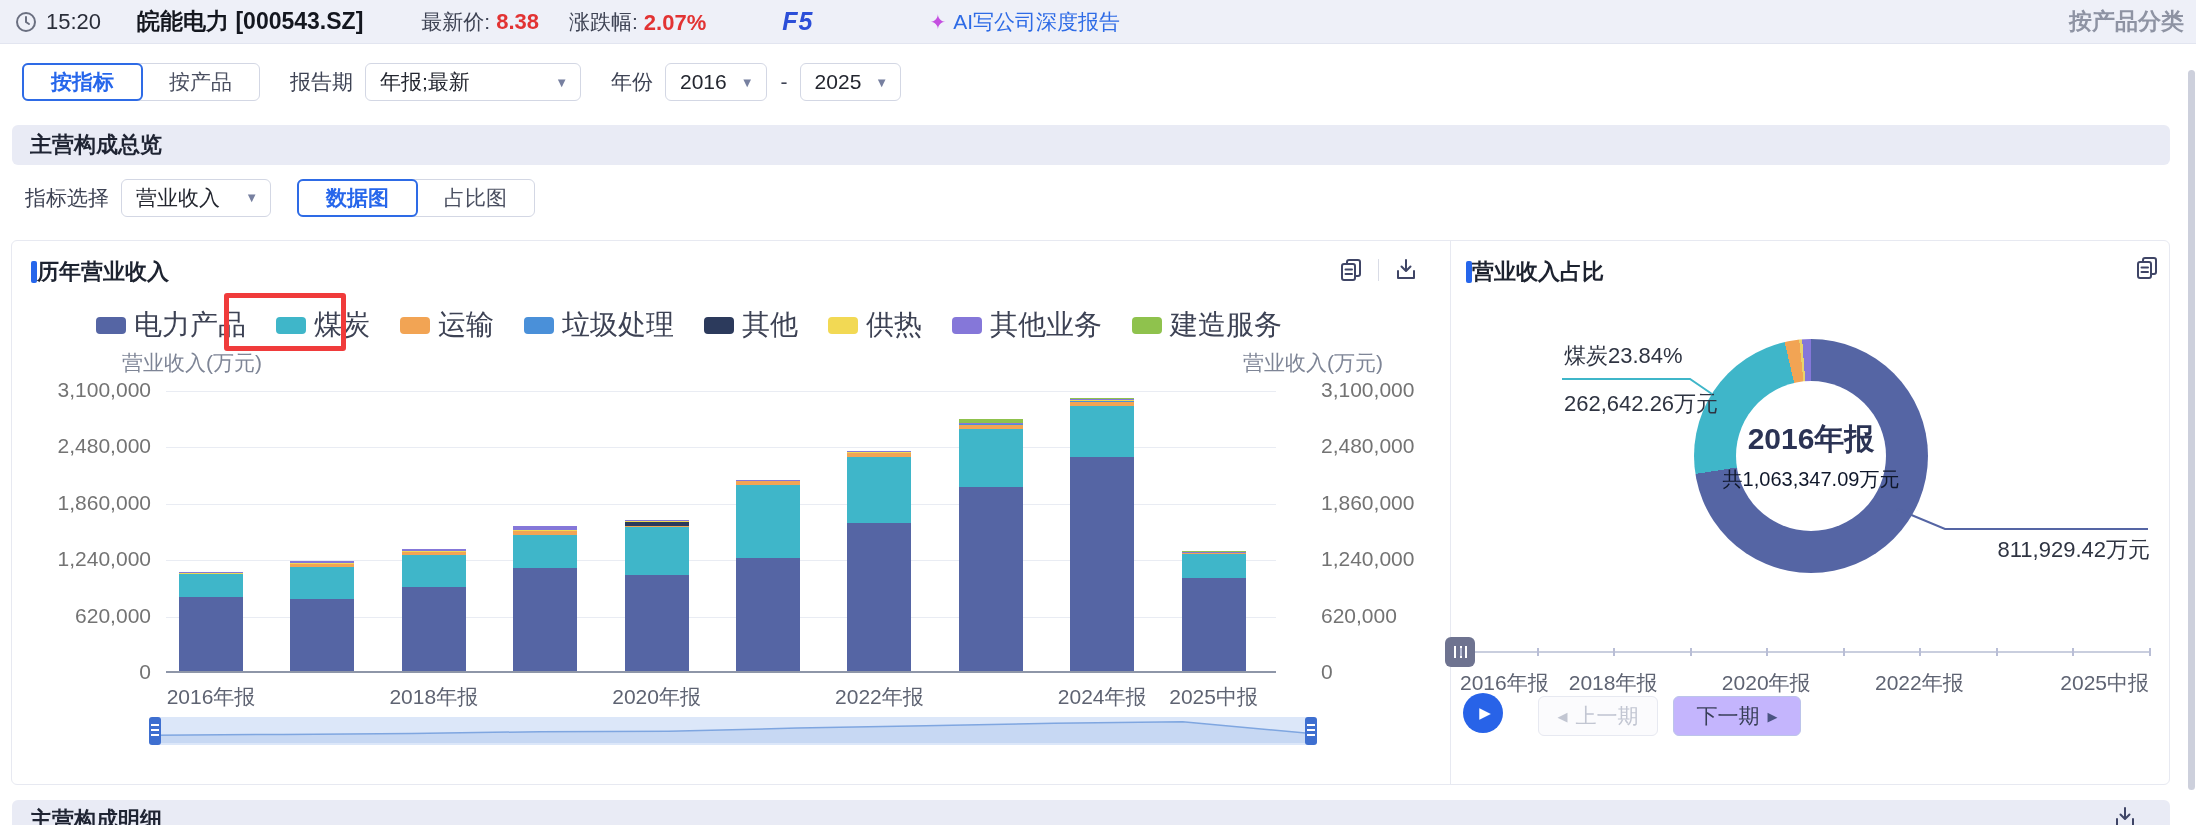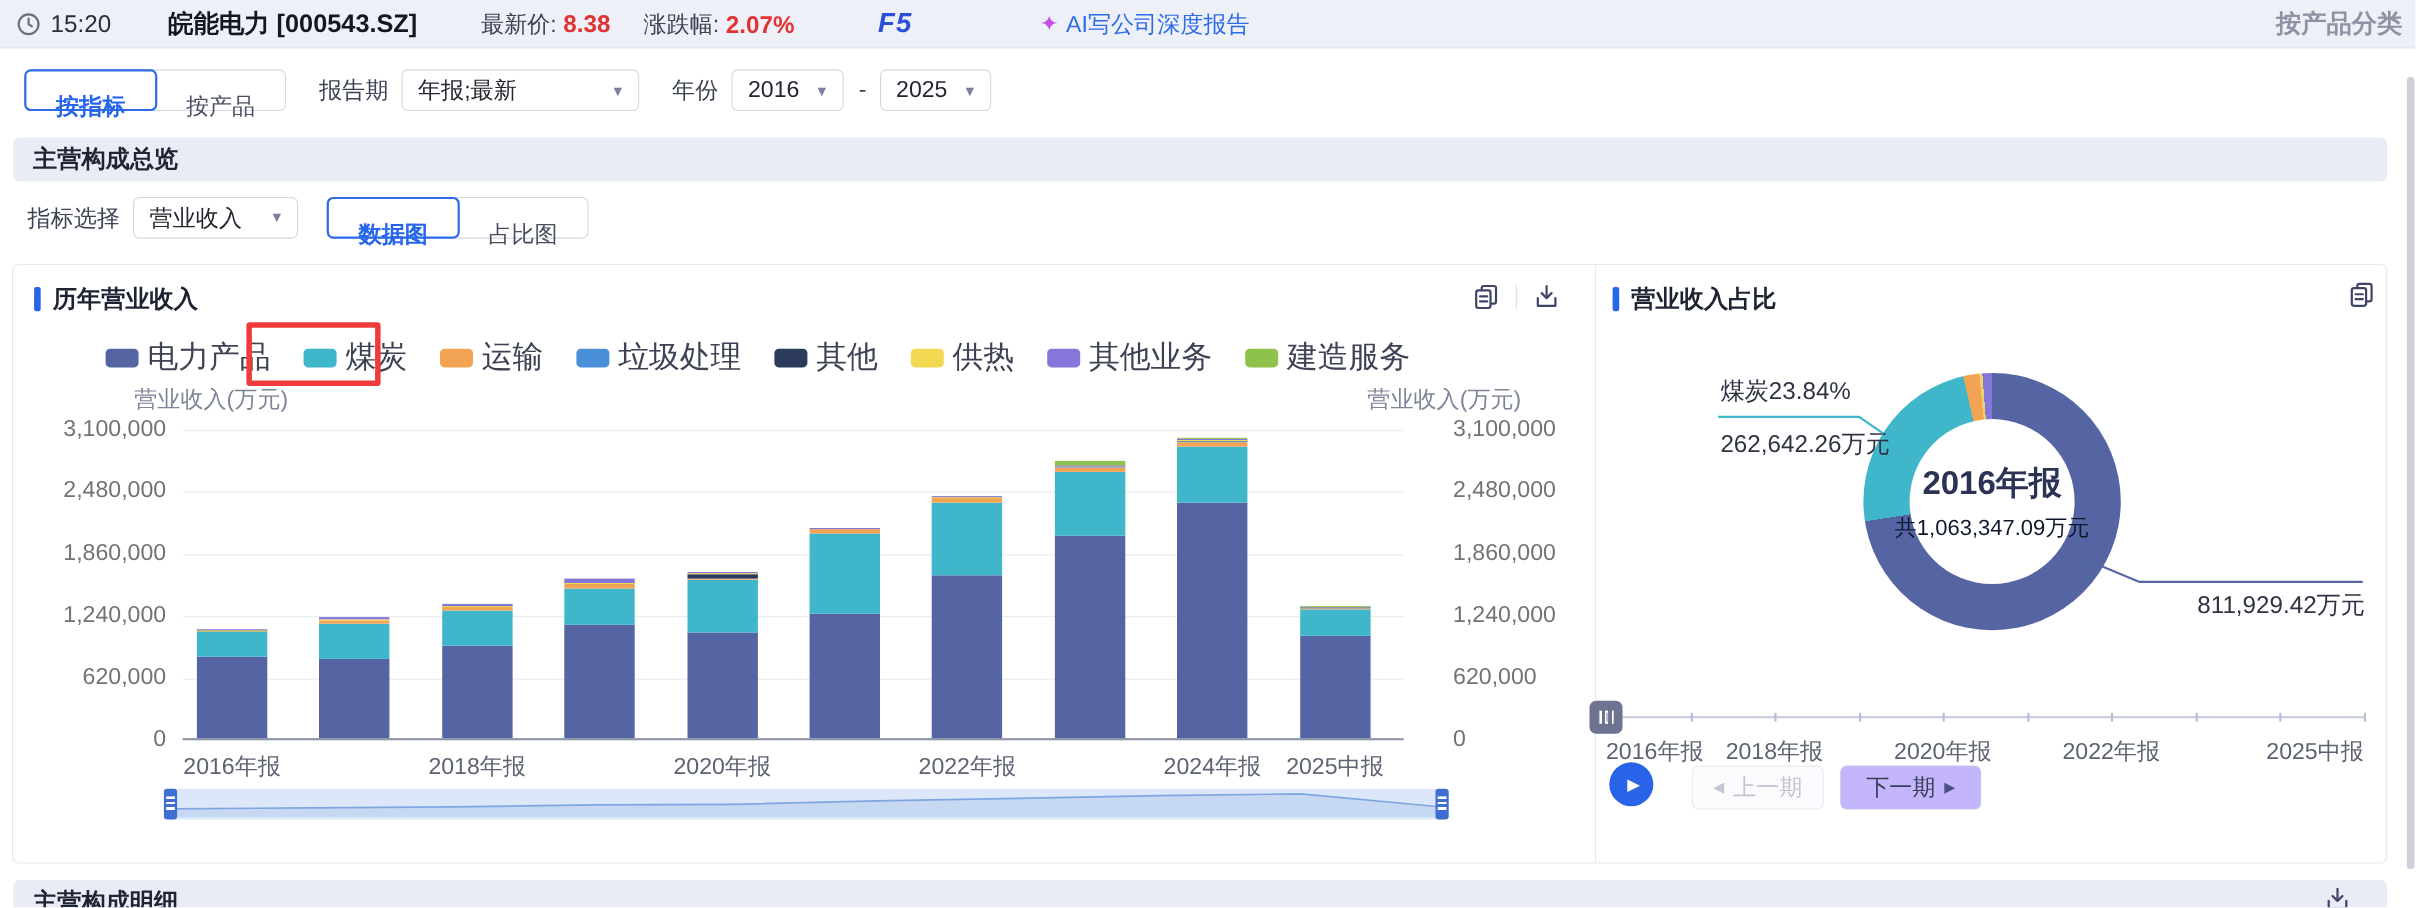--- a/index.html
+++ b/index.html
@@ -2,46 +2,46 @@
 <html><head>
 <meta charset="utf-8">
 <style>
   * { margin:0; padding:0; box-sizing:border-box; }
   html,body { width:2196px; height:825px; overflow:hidden; background:#fff;
     font-family:"Liberation Sans","DejaVu Sans",sans-serif; color:#3c4150; }
   
   .topbar { height:44px; background:#eef0f8; border-bottom:1px solid #e2e5f0;
     display:flex; align-items:center; padding:0 14px; position:relative; }
   .topbar .time { font-size:22px; color:#2a2e3a; margin:0 0 0 8px; }
-  .topbar .stock { font-size:23px; font-weight:700; color:#14171f; margin-left:52px; }
+  .topbar .stock { font-size:23px; font-weight:700; color:#14171f; margin-left:36px; }
   .kv { display:flex; align-items:baseline; margin-left:58px; font-size:21px; color:#3e4354; }
   .kv .val { color:#e23333; font-weight:700; font-size:22px; margin-left:6px; }
   .f5 { margin-left:76px; font-size:25px; font-weight:900; font-style:italic; color:#2c4fd8; letter-spacing:1px; }
   .ailink { margin-left:116px; font-size:21px; color:#2e6be6; display:flex; align-items:center; gap:7px; cursor:pointer; }
   .sparkle { color:#c44fe0; font-size:20px; }
   .corner { position:absolute; right:12px; font-size:23px; font-weight:700; color:#8e93a3; }
   
   .toolbar { height:76px; display:flex; align-items:center; padding-left:22px; background:#fff; }
   .seg-group { display:inline-flex; border:1px solid #d3d7e4; border-radius:6px; height:38px; background:#fff; }
-  .seg { padding:16px 27px; line-height:36px; font-size:21px; color:#4a4f60; cursor:pointer; white-space:nowrap; }
+  .seg { padding:0 27px; line-height:36px; font-size:21px; color:#4a4f60; cursor:pointer; white-space:nowrap; }
   .seg.active { border:2px solid #2e6be6; border-radius:6px; color:#2666eb; font-weight:700; margin:-1px; line-height:34px; background:#fff; }
   .tool-label { font-size:21px; color:#3e4354; margin-left:30px; }
   .dropdown { display:inline-flex; align-items:center; justify-content:space-between; border:1px solid #d3d7e4;
     border-radius:6px; height:38px; padding:0 12px 0 14px; font-size:21px; color:#23262f; margin-left:12px; cursor:pointer; background:#fff; }
   .caret { font-size:13px; color:#7780a0; margin-left:14px; }
   .dash { margin:0 8px 0 14px; color:#3e4354; font-size:21px; }
   
   .band { margin-left:12px; width:2158px; height:40px; background:#e9ebf5; border-radius:6px;
     display:flex; align-items:center; padding:0 18px; font-size:22px; font-weight:700; color:#1f2433; margin-top:5px; }
   .indicator-row { height:65px; display:flex; align-items:center; padding-left:25px; }
   
   .card { position:relative; margin:10px 0 0 11px; width:2159px; height:545px;
     border:1px solid #e7e9f1; border-radius:6px; background:#fff; }
   .vdivider { position:absolute; left:1438px; top:0; width:1px; height:543px; background:#e7e9f1; }
-  .panel-title { position:absolute; display:flex; align-items:center; gap:11px; }
+  .panel-title { position:absolute; display:flex; align-items:center; }
   .accent { width:6px; height:22px; background:#2666eb; border-radius:2px; }
   .panel-title b { font-size:22px; font-weight:700; color:#1d2330; }
   .icon-svg { width:26px; height:26px; stroke:#3f4566; stroke-width:2; fill:none; stroke-linecap:round; stroke-linejoin:round; cursor:pointer; }
   .icon-div { width:1px; height:22px; background:#d9dce6; }
   
   #legend { position:absolute; left:84px; top:65px; display:flex; gap:30px; align-items:center; }
   .lg-item { display:inline-flex; align-items:center; gap:8px; cursor:pointer; }
   .lg-swatch { width:30px; height:17px; border-radius:4px; display:inline-block; }
   .lg-label { font-size:28px; font-weight:400; color:#3d4254; font-style:normal; }
   .red-box { position:absolute; left:212px; top:52px; width:122px; height:58px; border:5px solid #f03b3b; border-radius:3px; }

